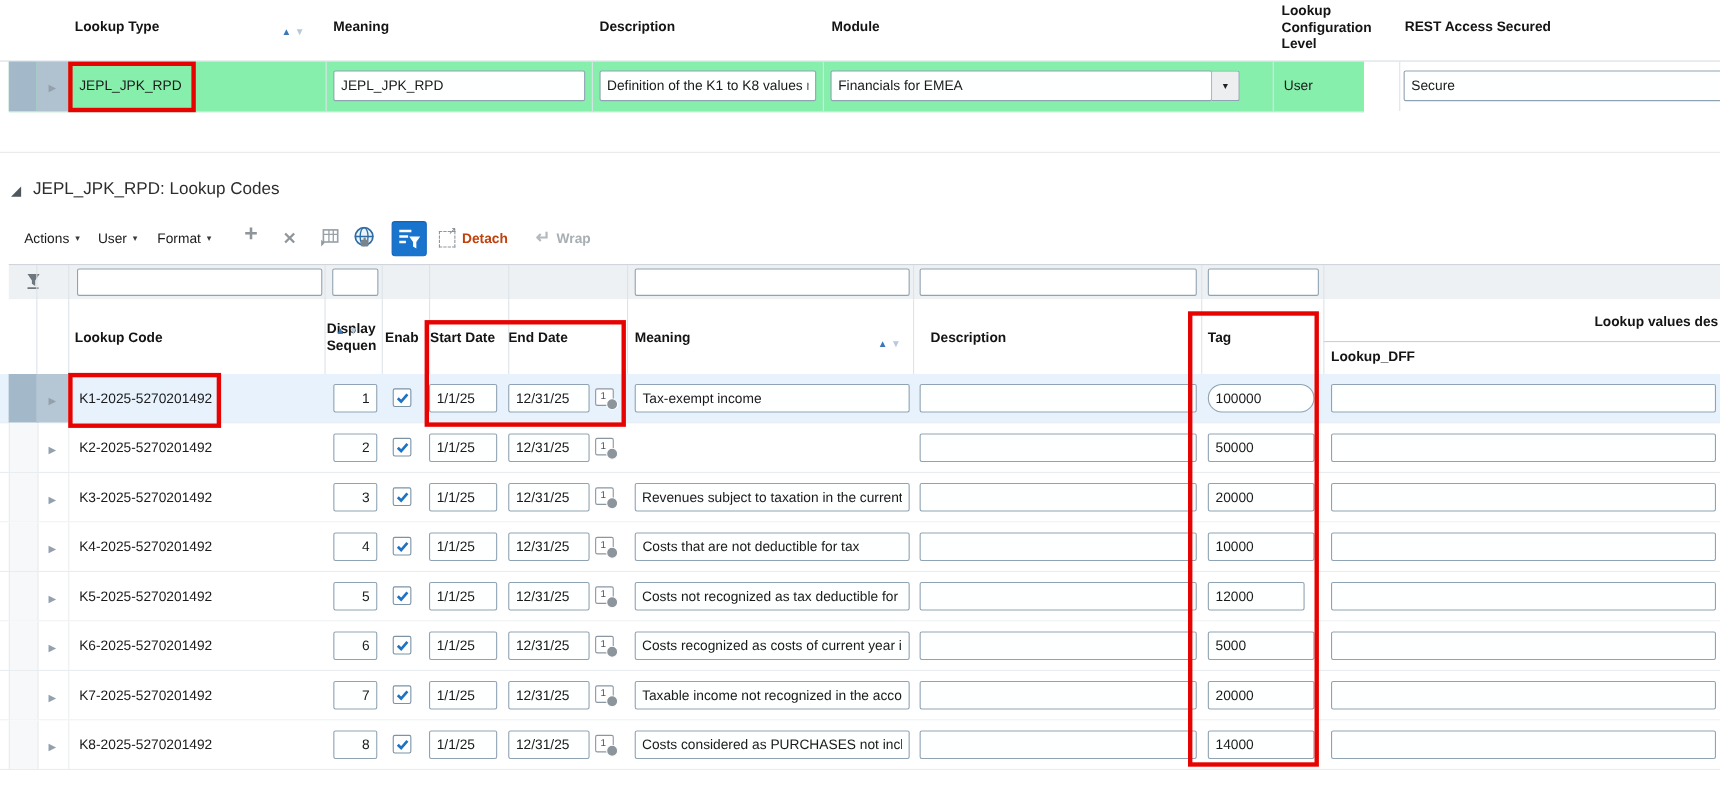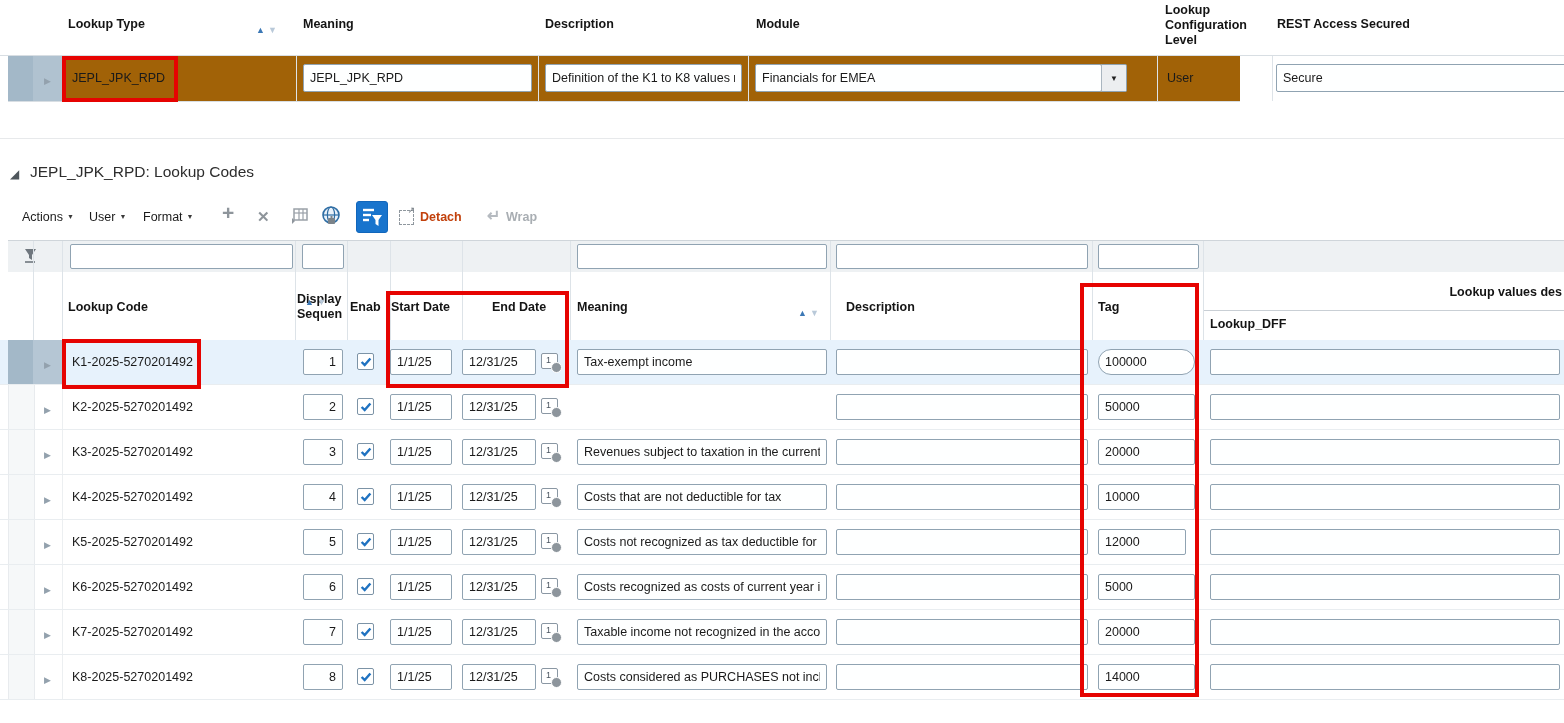--- a/index.html
+++ b/index.html
@@ -6,21 +6,21 @@
   .stage{position:relative;width:1564px;height:723px;background:#fff;overflow:hidden;
          font-family:"Liberation Sans",sans-serif;color:#1a1a1a;}
   .abs{position:absolute;}
   .hdr{font-weight:bold;font-size:12.5px;color:#141414;white-space:nowrap;}
   .vline{position:absolute;width:1px;background:#dde3e8;}
   .hline{position:absolute;height:1px;background:#d6dce1;}
 
   
   .top-header{position:absolute;left:0;top:0;width:1564px;height:55px;background:#fff;border-bottom:1px solid #d8dee3;}
   .lcl-hdr{width:100px;line-height:15px;white-space:normal;}
-  .top-row{position:absolute;left:8px;top:56px;width:1232px;height:45px;background:#a16207;border-bottom:1px solid #d8dee3;}
+  .top-row{position:absolute;left:8px;top:56px;width:1232px;height:45px;background:#86efac;border-bottom:1px solid #d8dee3;}
   .strip{position:absolute;top:0;height:100%;}
   .rowhdr{position:absolute;top:0;height:100%;}
   .arr::before{content:"▶";font-size:9px;color:#93a1ad;}
   .cellText{position:absolute;font-size:12.5px;color:#1a1a1a;white-space:nowrap;}
   .inp{position:absolute;height:28px;box-sizing:border-box;border:1px solid #90a3b2;border-radius:2px;
        background:#feffff;font-family:"Liberation Sans",sans-serif;font-size:12.5px;color:#1a1a1a;
        padding:0 6px;outline:none;}
   .combo-btn{position:absolute;box-sizing:border-box;width:26px;height:28px;border:1px solid #90a3b2;border-left:1px solid #aab6c0;
        background:#eceef0;border-radius:0 2px 2px 0;text-align:center;}
   .combo-btn::before{content:"▼";font-size:8px;color:#222;line-height:28px;}
@@ -180,21 +180,21 @@
     <span class="abs hdr" style="left:60px;top:28px;">Lookup Code</span>
 
     <span class="ds-hdr hdr" style="left:289px;top:20px;">
       <span>Display</span><br>
       <span>Sequen</span>
     </span>
     <span class="abs sort" style="left:297px;top:19px;z-index:2;"><i class="sa"></i><i class="sd"></i></span>
 
     <span class="abs hdr" style="left:342px;top:28px;">Enab</span>
     <span class="abs hdr" style="left:383px;top:28px;">Start Date</span>
-    <span class="abs hdr" style="left:436px;top:28px;padding-left:48px;">End Date</span>
+    <span class="abs hdr" style="left:454px;top:28px;">End Date</span>
     <span class="abs hdr" style="left:569px;top:28px;">Meaning</span>
     <span class="abs sort" style="left:790px;top:30px;"><i class="sa"></i><i class="sd"></i></span>
     <span class="abs hdr" style="left:838px;top:28px;">Description</span>
     <span class="abs hdr" style="left:1090px;top:28px;">Tag</span>
 
     <span class="abs hdr" style="right:2px;top:13px;">Lookup values des</span>
     <div class="grp-line" style="left:1195px;top:38px;width:361px;"></div>
     <span class="abs hdr" style="left:1202px;top:45px;">Lookup_DFF</span>
 
     <div class="vline" style="left:25px;top:0;height:68px;"></div>

